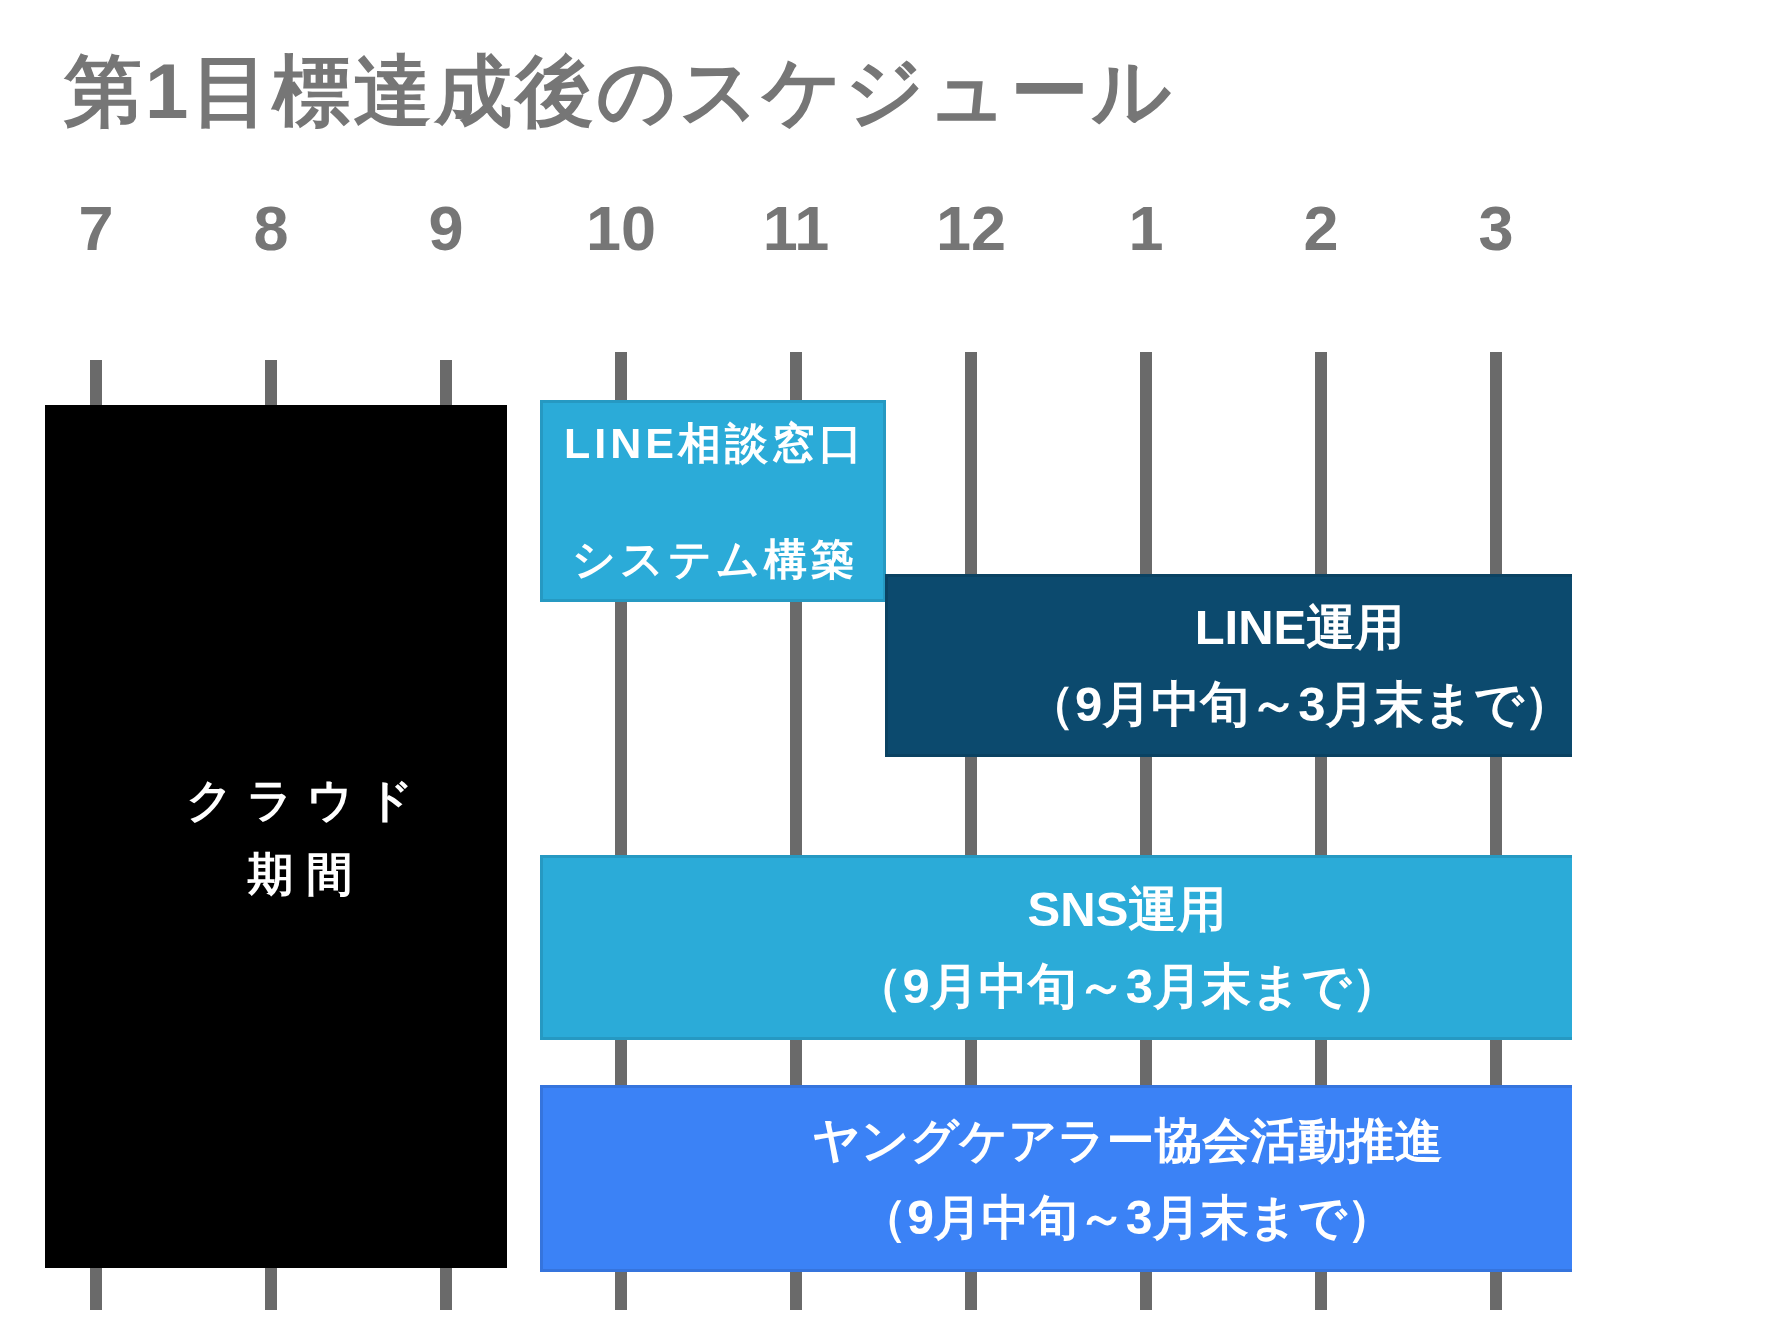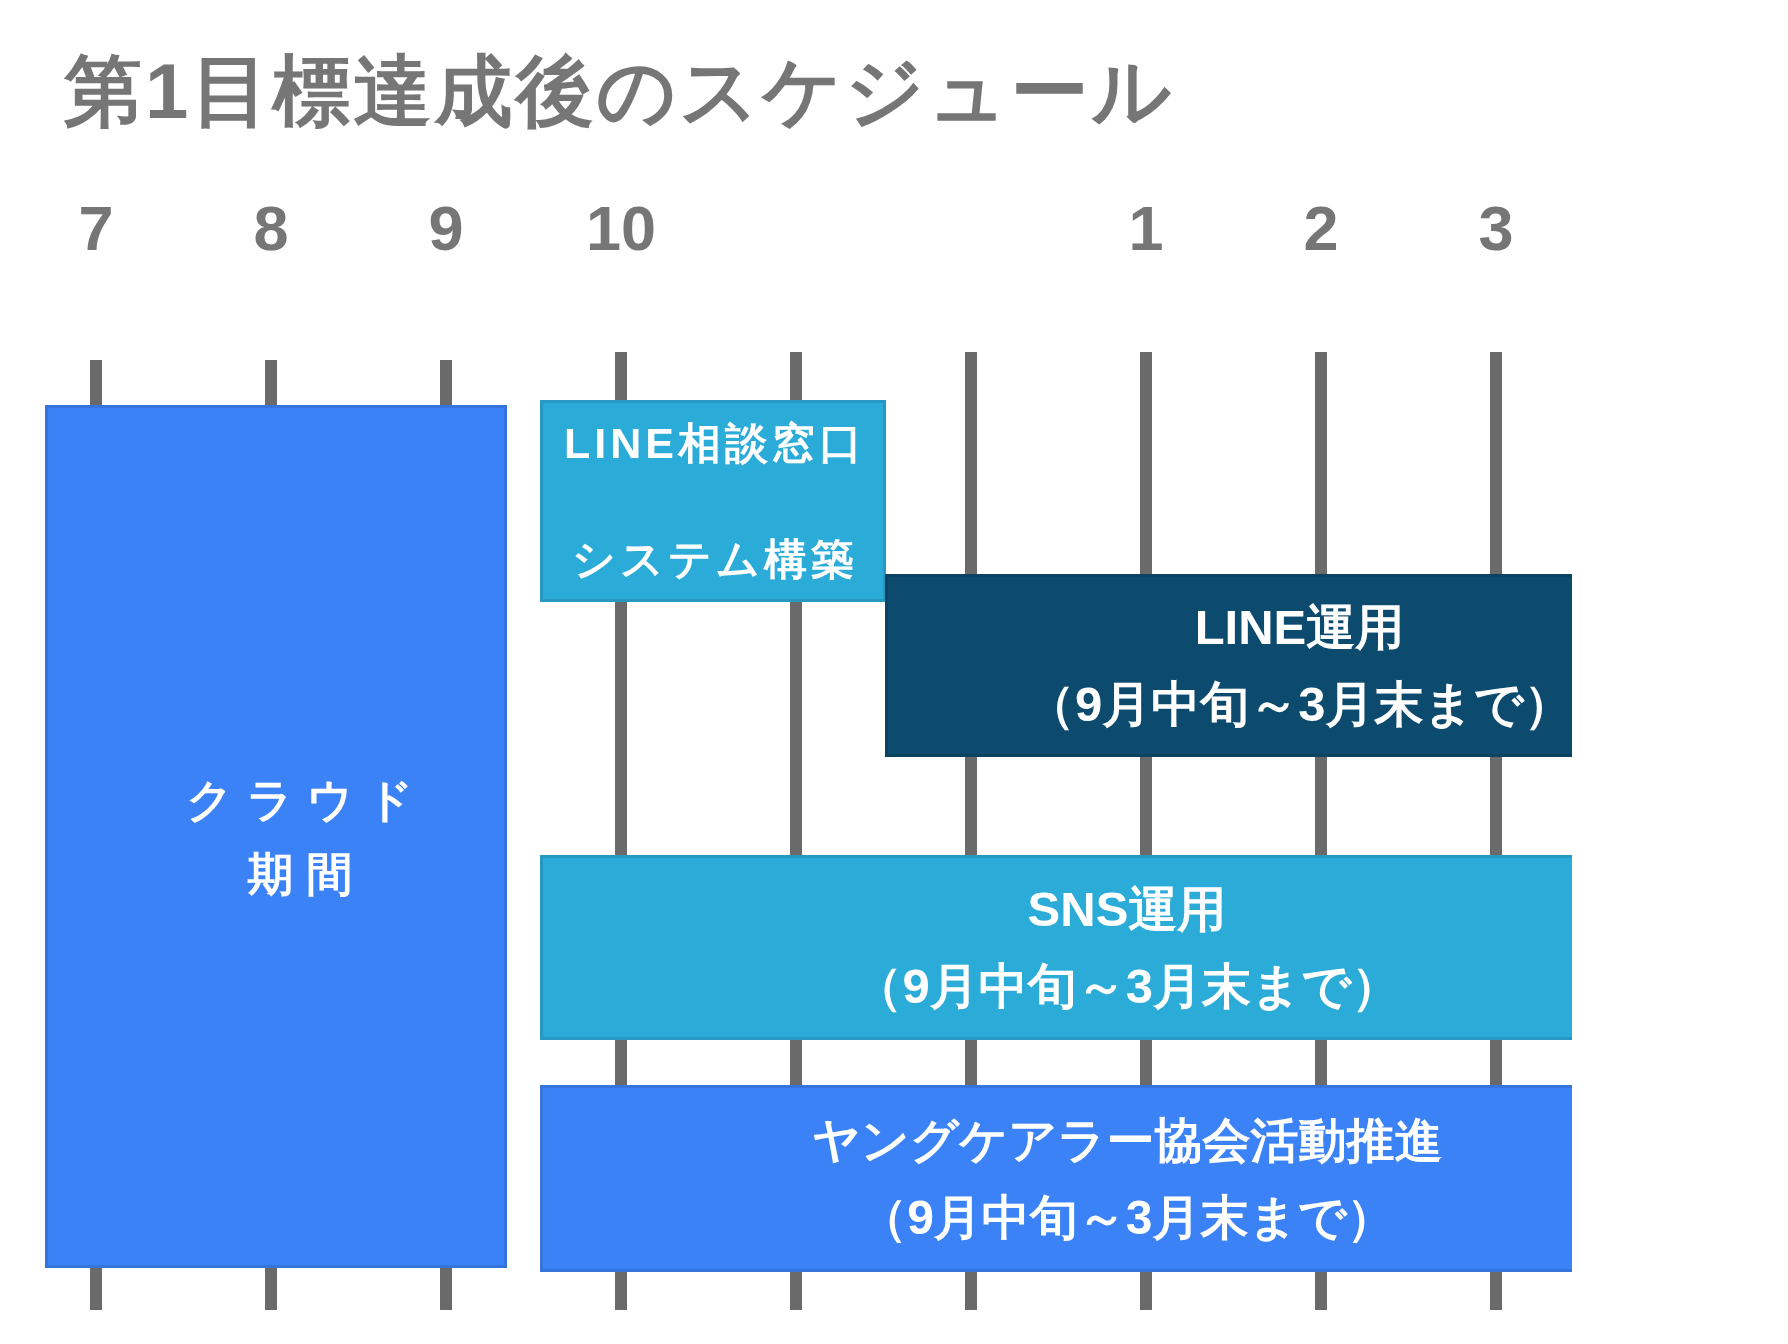--- a/index.html
+++ b/index.html
@@ -20,21 +20,21 @@
   .line-full{top:352px;height:958px;}
   .tick-bottom{top:1266px;height:44px;}
   .bar{
     position:absolute;z-index:2;box-sizing:border-box;
     display:flex;flex-direction:column;justify-content:center;align-items:center;
     color:#ffffff;font-weight:bold;text-align:center;
     border:3px solid rgba(0,0,0,0.10);
   }
   .bar span{display:block;}
   .bar-green{
-    left:45px;top:405px;width:462px;height:863px;background:#3b82f6;
+    left:45px;top:405px;width:462px;height:863px;background:#000000;
     font-size:46px;line-height:74px;letter-spacing:13px;text-indent:13px;padding-left:48px;
   }
   .bar-line-system{
     left:540px;top:400px;width:346px;height:202px;background:#2BABD8;
     font-size:43px;line-height:80px;letter-spacing:4px;text-indent:4px;gap:36px;
   }
   .bar-line-ops{
     left:885px;top:574px;width:829px;height:183px;background:#0c4a6e;
     font-size:49px;line-height:77px;
   }
@@ -51,20 +51,22 @@
 <body>
 
 <div class="canvas">
 
   <div class="title">第1目標達成後のスケジュール</div>
 
   <div class="month" style="left:26px">7</div>
   <div class="month" style="left:201px">8</div>
   <div class="month" style="left:376px">9</div>
   <div class="month" style="left:551px">10</div>
+  <div class="month" style="left:726px">11</div>
+  <div class="month" style="left:901px">12</div>
   <div class="month" style="left:1076px">1</div>
   <div class="month" style="left:1251px">2</div>
   <div class="month" style="left:1426px">3</div>
   <div class="month" style="left:1601px">4</div>
 
   <div class="gridline tick-top" style="left:90px"></div>
   <div class="gridline tick-top" style="left:265px"></div>
   <div class="gridline tick-top" style="left:440px"></div>
 
   <div class="gridline line-full" style="left:615px"></div>

